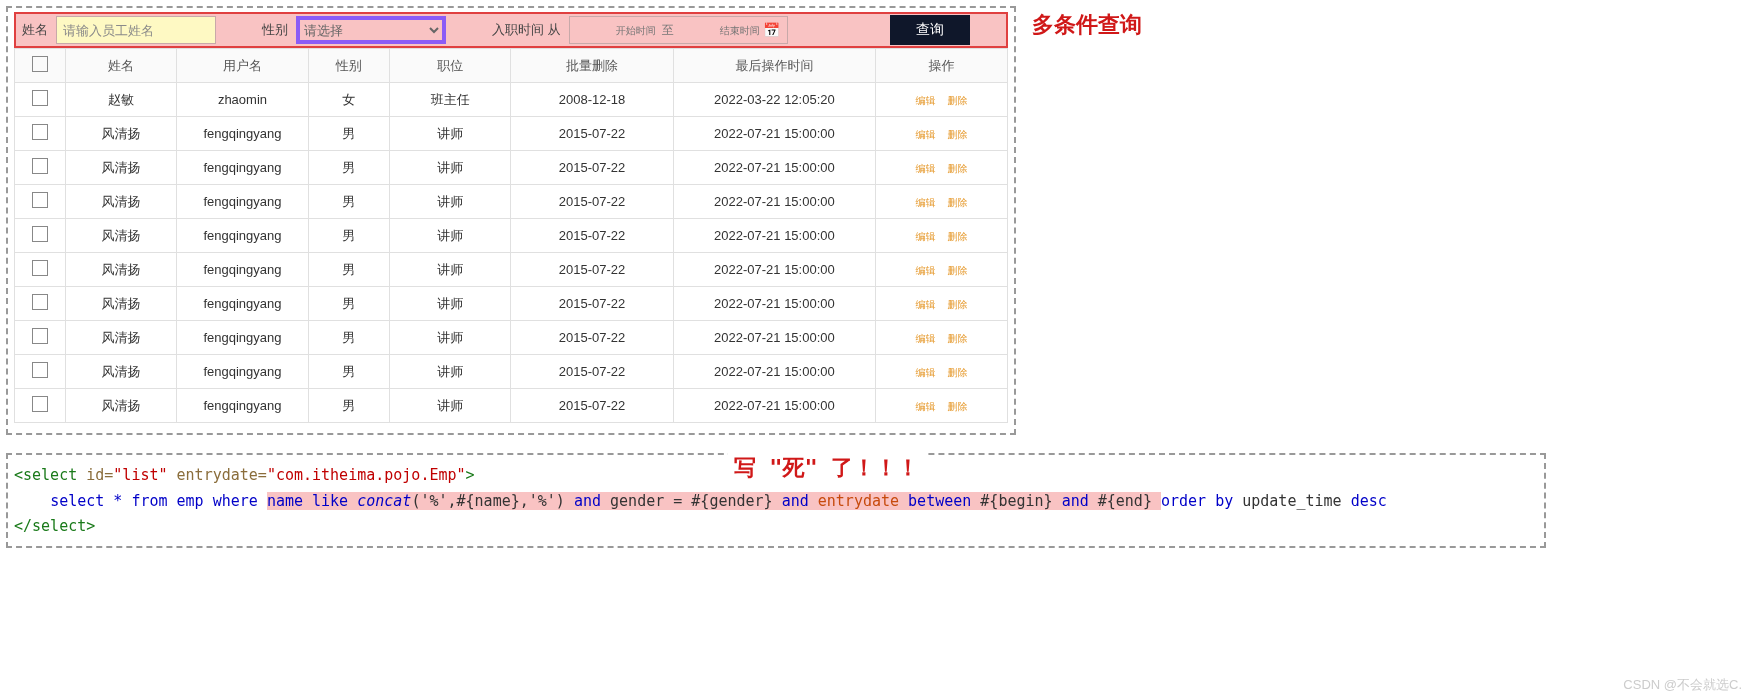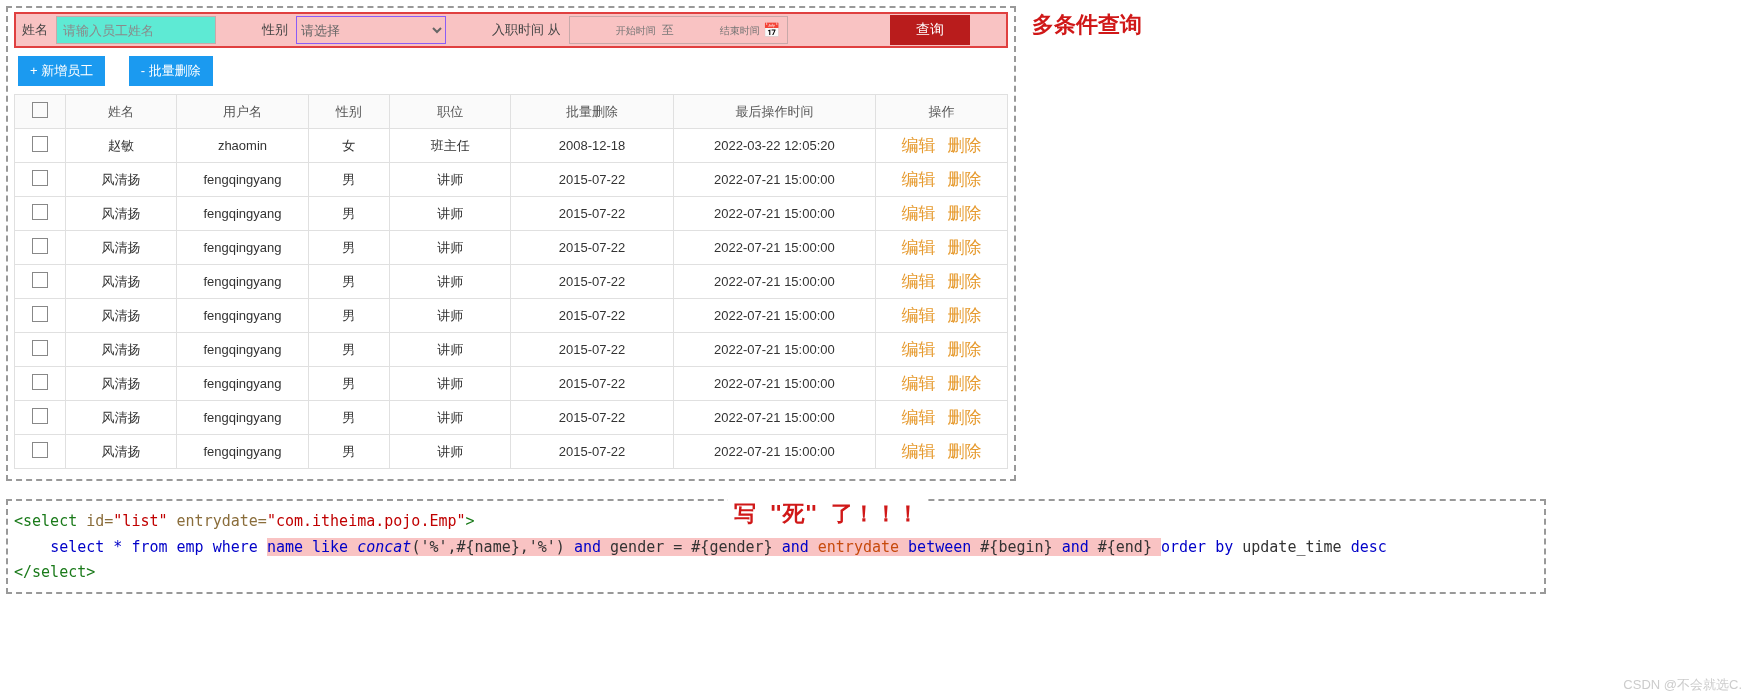--- a/index.html
+++ b/index.html
@@ -1,36 +1,36 @@
 <!DOCTYPE html>
 <html><head>
 <meta charset="utf-8">
 <style>
 * { box-sizing: border-box; margin: 0; padding: 0; }
 body { font-family: "Microsoft YaHei", Arial, sans-serif; font-size: 13px; color: #333; background: #fff; padding: 6px; }
 .top-panel { border: 2px dashed #999; padding: 4px 6px 10px 6px; width: 1010px; position: relative; }
 .search-bar { display: flex; align-items: center; height: 36px; border: 2px solid #e04040; background: #f9c3c3; padding: 0 6px; gap: 8px; position: relative; }
 .search-bar label { font-size: 13px; color: #444; }
-.sb-input { height: 28px; border: 1px solid #c8a9a9; background: #5eead4; padding: 0 6px; font-size: 13px; color: #666; }
+.sb-input { height: 28px; border: 1px solid #c8a9a9; background: #fef9c3; padding: 0 6px; font-size: 13px; color: #666; }
 .sb-input::placeholder { color: #8a8a8a; }
 .sb-name { width: 160px; }
-.sb-select { width: 150px; height: 28px; border: 1px solid #8b5cf6; background: #f9c3c3; color: #666; font-size: 13px; }
+.sb-select { width: 150px; height: 28px; border: 4px solid #8b5cf6; background: #f9c3c3; color: #666; font-size: 13px; }
 .date-wrap { display: flex; align-items: center; border: 1px solid #c8a9a9; background: #f9c3c3; height: 28px; padding: 0 6px; }
 .date-wrap input { border: none; background: transparent; width: 80px; font-size: 10px; color: #7f1d1d; text-align: right; }
 .date-wrap .sep { margin: 0 6px; color: #777; font-size: 12px; }
 .cal-icon { color: #888; font-size: 14px; margin-left: 4px; }
-.btn-query { background: #b91c1c; color: #fff; border: none; height: 30px; width: 80px; font-size: 14px; cursor: pointer; margin-left: auto; margin-right: 30px; }
+.btn-query { background: #0f172a; color: #fff; border: none; height: 30px; width: 80px; font-size: 14px; cursor: pointer; margin-left: auto; margin-right: 30px; }
 .annotation1 { position: absolute; left: 1032px; top: 10px; color: #d01818; font-size: 22px; font-weight: bold; }
 .action-row { margin: 8px 0 8px 4px; }
 .btn-primary { background: #1b9af0; color: #fff; border: none; height: 30px; padding: 0 12px; font-size: 13px; cursor: pointer; margin-right: 20px; }
 table.data { width: 100%; border-collapse: collapse; font-size: 13px; }
 table.data th, table.data td { border: 1px solid #e0e0e0; text-align: center; height: 34px; vertical-align: middle; }
 table.data th { background: #fafafa; font-weight: normal; color: #555; }
 .chk { width: 16px; height: 16px; border: 1.5px solid #888; display: inline-block; cursor: pointer; }
-.op-link { color: #e69a2e; cursor: pointer; margin: 0 6px; font-size: 17px; }
+.op-link { color: #e69a2e; cursor: pointer; margin: 0 6px; font-size: 10px; }
 .code-panel { border: 2px dashed #999; margin-top: 18px; padding: 8px 6px 6px 6px; width: 1540px; position: relative; font-family: Consolas, monospace; font-size: 15px; line-height: 1.7; }
 .annotation2 { position: absolute; left: 720px; top: -6px; color: #d01818; font-size: 22px; font-weight: bold; background: #fff; padding: 0 6px; }
 .tok-tag { color: #1a7a1a; }
 .tok-attr { color: #8a6d3b; }
 .tok-str { color: #c00000; }
 .tok-kw { color: #0000c8; }
 .tok-func { color: #0000c8; font-style: italic; }
 .tok-col { color: #c74a0d; }
 .tok-plain { color: #333; }
 .hl { background: #f9c3c3; }
@@ -62,24 +62,20 @@
     <label>入职时间 从</label>
     <div class="date-wrap">
       <input placeholder="开始时间" style="">
       <span class="sep">至</span>
       <input placeholder="结束时间" style="">
       <span class="cal-icon">📅</span>
     </div>
     <button class="btn-query">查询</button>
   </div>
 
-  <div class="action-row">
-    <button class="btn-primary">+ 新增员工</button>
-    <button class="btn-primary">- 批量删除</button>
-  </div>
 
   <table class="data">
     <thead>
       <tr>
         <th class="col-chk"><span class="chk"></span></th>
         <th class="col-name">姓名</th>
         <th class="col-user">用户名</th>
         <th class="col-gender">性别</th>
         <th class="col-pos">职位</th>
         <th class="col-date">批量删除</th>

